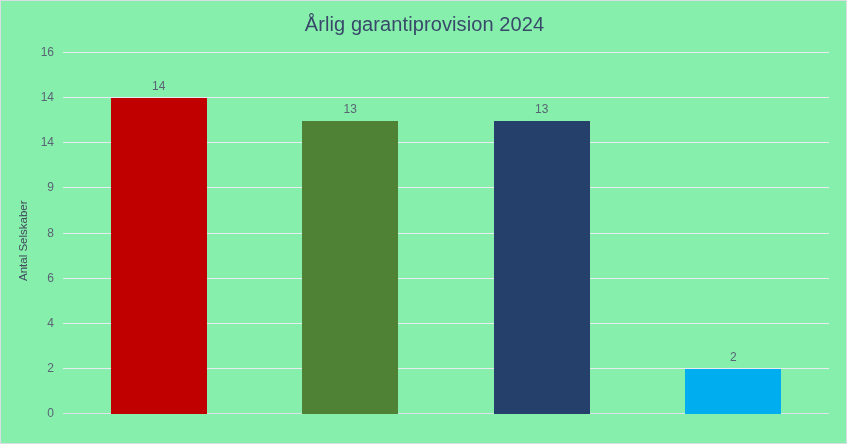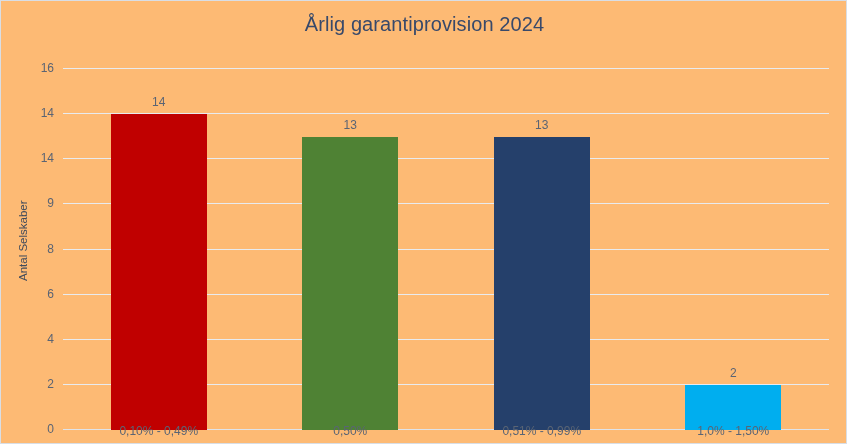--- a/index.html
+++ b/index.html
@@ -12,21 +12,21 @@
     background: #FFFFFF;
     font-family: "Liberation Sans", sans-serif;
     overflow: hidden;
   }
 
   .chart-frame {
     position: relative;
     box-sizing: border-box;
     width: 847px;
     height: 444px;
-    background: #fdba74;
+    background: #86efac;
     border: 1px solid #D9DEE5;
   }
 
   
   .chart-title {
     position: absolute;
     left: 0;
     top: 12px;
     width: 847px;
     text-align: center;
@@ -50,21 +50,21 @@
     transform: rotate(180deg);
     text-align: center;
     white-space: nowrap;
     line-height: 16px;
   }
 
   
   .plot-area {
     position: absolute;
     left: 62px;
-    top: 68px;
+    top: 52px;
     width: 766px;
     height: 361px;
     text-decoration: underline;
   }
 
   .gridline {
     position: absolute;
     left: 0;
     width: 100%;
     height: 1px;
@@ -162,20 +162,14 @@
         <div class="bar-value">13</div>
       </div>
       <div class="bar" style="left: 430.75px; width: 96px; height: 293.312px; background: rgb(37, 64, 107);">
         <div class="bar-value">13</div>
       </div>
       <div class="bar" style="left: 622.25px; width: 96px; height: 45.125px; background: rgb(0, 174, 239);">
         <div class="bar-value">2</div>
       </div>
     </div>
 
-  <div class="x-axis" id="x-axis">
-      <div class="x-tick-label" style="left: 95.75px;">0,10% - 0,49%</div>
-      <div class="x-tick-label" style="left: 287.25px;">0,50%</div>
-      <div class="x-tick-label" style="left: 478.75px;">0,51% - 0,99%</div>
-      <div class="x-tick-label" style="left: 670.25px;">1,0% - 1,50%</div>
-    </div>
 
 </div>
 
 </body></html>

